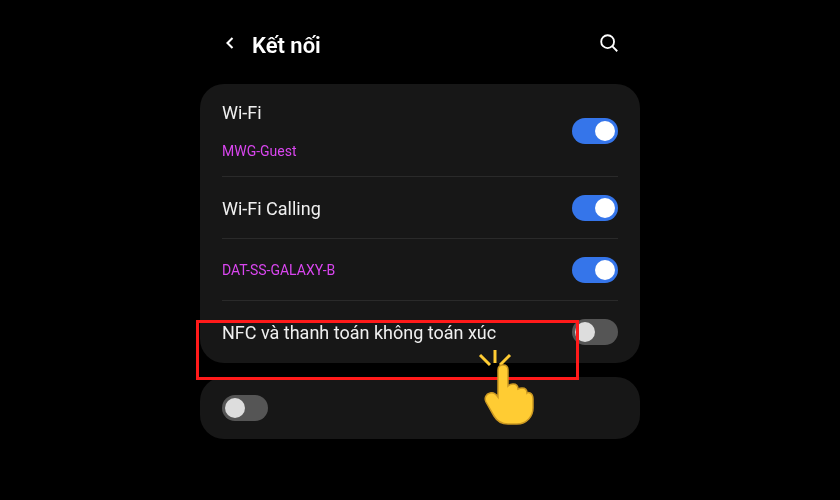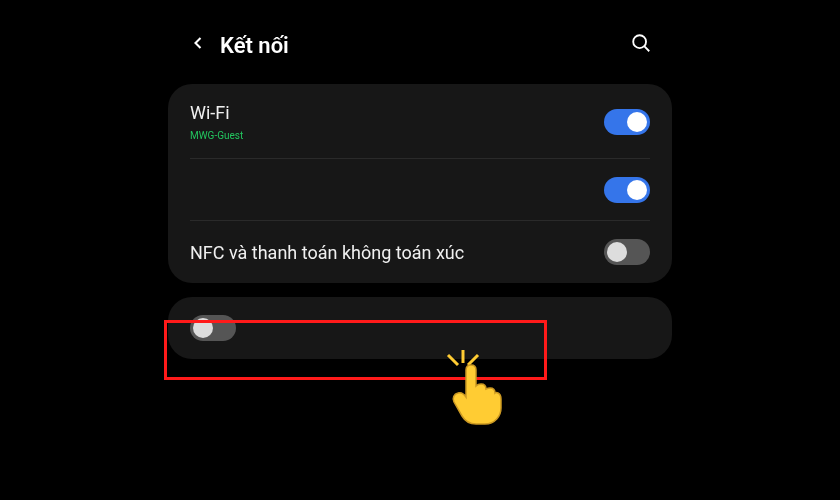--- a/index.html
+++ b/index.html
@@ -12,21 +12,21 @@
       height: 500px;
       background: #000;
       font-family: -apple-system, BlinkMacSystemFont, "Segoe UI", Roboto, sans-serif;
       display: flex;
       justify-content: center;
       align-items: flex-start;
       padding-top: 20px;
       overflow: hidden;
     }
     .screen {
-      width: 504px;
+      width: 440px;
       position: relative;
     }
     .header {
       display: flex;
       align-items: center;
       padding: 12px 20px;
       color: #fff;
     }
     .back-btn {
       color: #fff;
@@ -66,30 +66,30 @@
       bottom: 0;
       left: 22px;
       right: 22px;
       height: 1px;
       background: #2a2a2a;
     }
     .setting-text {
       flex: 1;
       display: flex;
       flex-direction: column;
-      gap: 7px;
+      gap: 20px;
     }
     .setting-label {
       color: #f0f0f0;
       font-size: 18px;
       font-weight: 400;
     }
     .setting-sublabel {
-      color: #22c55e;
-      font-size: 10px;
+      color: #d946ef;
+      font-size: 14px;
     }
     .toggle {
       width: 46px;
       height: 26px;
       border-radius: 13px;
       position: relative;
       cursor: pointer;
     }
     .toggle.on {
       background: #3575ea;
@@ -152,23 +152,32 @@
     <div class="setting-item">
       <div class="setting-text">
         <span class="setting-label">Wi-Fi</span>
         <span class="setting-sublabel">MWG-Guest</span>
       </div>
       <div class="toggle on">
         <div class="toggle-knob"></div>
       </div>
     </div>
 
-
-    <div class="setting-item">
-      <div class="setting-text">
+    <div class="setting-item">
+      <div class="setting-text">
+        <span class="setting-label">Wi-Fi Calling</span>
+      </div>
+      <div class="toggle on">
+        <div class="toggle-knob"></div>
+      </div>
+    </div>
+
+    <div class="setting-item">
+      <div class="setting-text">
+        <span class="setting-sublabel">DAT-SS-GALAXY-B</span>
       </div>
       <div class="toggle on">
         <div class="toggle-knob"></div>
       </div>
     </div>
 
     <div class="setting-item" id="nfc-row">
       <div class="setting-text">
         <span class="setting-label">NFC và thanh toán không toán xúc</span>
       </div>

